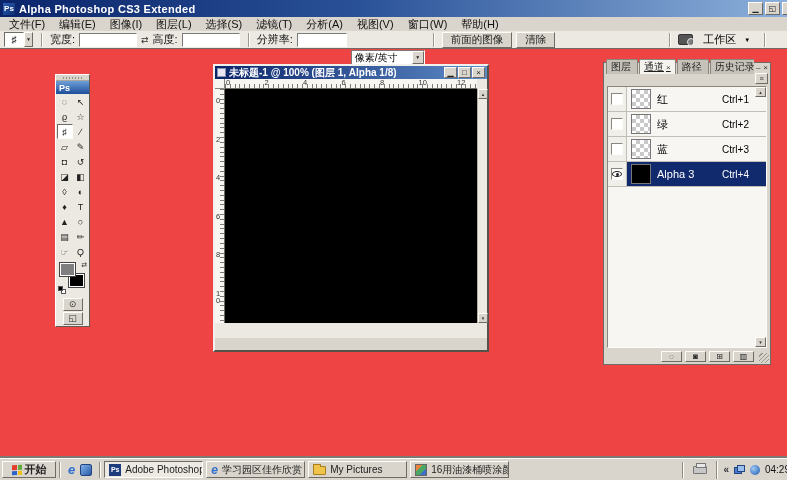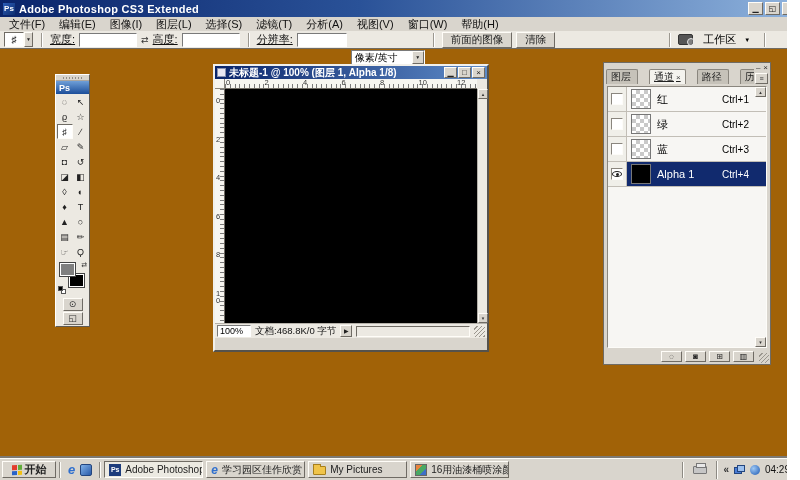--- a/index.html
+++ b/index.html
@@ -1,18 +1,18 @@
 <!DOCTYPE html>
 <html><head>
 <meta charset="utf-8">
 <style>
   * { margin:0; padding:0; box-sizing:border-box; }
   body { width:800px; height:480px; overflow:hidden;
          font-family:"Liberation Sans","DejaVu Sans",sans-serif; font-size:11px; }
-  #app { position:relative; width:787px; height:480px; background:#a16207; overflow:hidden; }
+  #app { position:relative; width:787px; height:480px; background:#ef4444; overflow:hidden; }
   .abs { position:absolute; }
 
   
   .raised { border:1px solid; border-color:#fffdf8 #6f6b64 #6f6b64 #fffdf8; background:#d9d5cd; }
   .sunken { border:1px solid; border-color:#6f6b64 #fffdf8 #fffdf8 #6f6b64; }
   .field  { border:1px solid; border-color:#7a7a7a #ffffff #ffffff #7a7a7a; background:#fff; }
   .wbtn { display:inline-flex; align-items:center; justify-content:center;
           font-size:8px; line-height:1; color:#222; cursor:default; }
 
   
@@ -32,21 +32,21 @@
     display:flex; align-items:center; padding-left:2px; }
   .menu-item { padding:0 7px; line-height:14px; color:#111; white-space:nowrap; }
 
   
   .optionsbar { left:0; top:31px; width:800px; height:18px; background:#ece9e2;
     border-bottom:1px solid #6f6b64; display:flex; align-items:center; padding:0 4px; gap:4px; }
   .toolbox-preview { display:flex; }
   .tool-preview-box { width:20px; height:15px; background:#fff; display:flex; align-items:center;
     justify-content:center; font-size:10px; }
   .tool-preview-dd { width:9px; height:15px; font-size:5px; }
-  .opt-label { white-space:nowrap; color:#111;text-decoration:underline; }
+  .opt-label { white-space:nowrap; color:#111; }
   .opt-input { width:58px; height:14px; font-size:10px; padding:0 2px; outline:none; }
   .opt-input.small { width:50px; }
   .swap { font-size:9px; color:#333; }
   .opt-select { width:74px; height:15px; background:#fff; display:flex; align-items:center;margin-top:36px; }
   .opt-select .val { flex:1; padding:0 3px; font-size:10px; white-space:nowrap; overflow:hidden; }
   .opt-select .dd { width:12px; height:13px; font-size:5px; }
   .opt-btn { height:16px; padding:0 8px; font-size:10.5px; white-space:nowrap; }
   .vsep { width:1px; height:14px; background:#9c9890; box-shadow:1px 0 0 #fff; margin:0 4px; }
   .bridge-icon { width:15px; height:11px; background:#555; border:1px solid #333; border-radius:2px; position:relative; }
   .bridge-icon:after { content:''; position:absolute; right:-3px; bottom:-2px; width:6px; height:6px;
@@ -117,21 +117,21 @@
     background:repeating-linear-gradient(135deg,transparent 0 2px,#9a968e 2px 3px); }
 
   
   .palette { left:603px; top:62px; width:168px; height:303px; background:#d9d5cd;
     border:1px solid #6f6b64; }
   .pal-header { position:relative; height:23px; }
   .pal-mini { position:absolute; top:1px; right:2px; display:flex; gap:3px; }
   .pal-mini span { font-size:8px; line-height:8px; color:#333; }
   .pal-flyout { position:absolute; bottom:2px; right:2px; width:13px; height:11px;
     font-size:7px; display:flex; align-items:center; justify-content:center; color:#333; background:#d9d5cd; }
-  .tabs { position:absolute; left:2px; bottom:2px; display:flex; gap:11px; max-width:148px; overflow:hidden; }
+  .tabs { position:absolute; left:2px; bottom:12px; display:flex; gap:1px; max-width:148px; overflow:hidden; }
   .tab { height:15px; line-height:14px; padding:0 4px; font-size:10px; white-space:nowrap;
     background:#c6c2b9; border:1px solid #8a867e; border-bottom:none; border-radius:2px 2px 0 0; color:#222; }
   .tab.active { background:#f4f3ee;text-decoration:underline; }
   .tab .tab-close { font-size:8px; margin-left:2px; color:#444; }
   .pal-list { position:absolute; left:3px; right:3px; top:23px; bottom:16px; background:#f7f6f3;
     border:1px solid; border-color:#8a867e #fdfcf8 #fdfcf8 #8a867e; overflow:hidden; }
   .chrow { display:flex; height:25px; border-bottom:1px solid #c2beb6; }
   .eyecell { width:19px; border-right:1px solid #c2beb6; display:flex; align-items:center;
     justify-content:center; background:#f0efe9; flex:none; }
   .eyebox { width:12px; height:12px; background:#fff; border:1px solid; border-color:#8a867e #fdfcf8 #fdfcf8 #8a867e;
@@ -197,21 +197,21 @@
   .tray-round { width:10px; height:10px; border-radius:50%; background:radial-gradient(circle at 35% 35%,#9ec8f5,#1a57b0); }
   .tray-clock { font-size:10px; color:#111; }
 </style>
 </head>
 <body>
 
 <div id="app">
 
   <div class="abs titlebar">
     <span class="app-logo">Ps</span>
-    <span class="title-text">Adobe Photoshop CS3 Extended</span>
+    <span class="title-text">Alpha Photoshop CS3 Extended</span>
     <span class="winctrl">
         <span class="wbtn raised">▁</span>
         <span class="wbtn raised">◱</span>
         <span class="wbtn raised">×</span>
       </span>
   </div>
 
   <div class="abs menubar">
     <span style="display:flex">
         <span class="menu-item">文件(F)</span>
@@ -330,27 +330,20 @@
             <span class="lbl" style="display:block">8</span>
             <span class="lbl" style="display:block">10</span>
           </span>
         <span class="vticks"></span>
       </div>
       <div class="canvas"></div>
       <div class="vscroll">
         <span class="sbtn wbtn raised">▴</span>
         <span class="sbtn wbtn raised">▾</span>
       </div>
-      <div class="doc-status">
-        <input class="zoom-box field" value="100%" style="">
-        <span class="status-text">文档:468.8K/0 字节</span>
-        <span class="status-menu wbtn raised">▶</span>
-        <span class="hscroll-track sunken"></span>
-        <span class="doc-grip"></span>
-      </div>
     </div>
   </div>
 
   <div class="abs palette">
     <div class="pal-header">
       <span class="pal-mini">
         <span>–</span>
         <span>×</span>
       </span>
       <span class="tabs">
@@ -394,21 +387,21 @@
           </span>
         </div>
           <div class="chrow">
           <span class="eyecell has-eye">
             <span class="eyebox">
                 <span class="eye"></span>
               </span>
           </span>
           <span class="chcontent selected">
             <span class="thumb black"></span>
-            <span class="chname">Alpha 1</span>
+            <span class="chname">Alpha 3</span>
             <span class="shortcut">Ctrl+4</span>
           </span>
         </div>
         </div>
       <div class="pal-scroll">
         <span class="sbtn wbtn raised">▴</span>
         <span class="sbtn wbtn raised">▾</span>
       </div>
     </div>
     <div class="pal-bottom">

